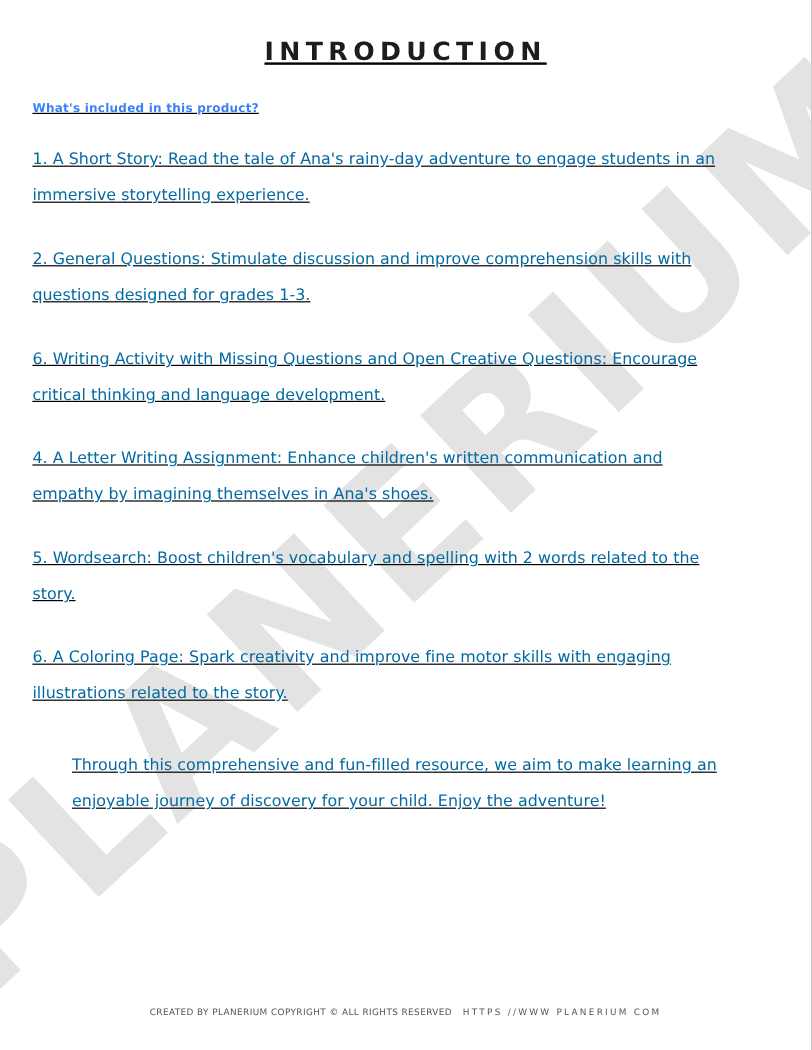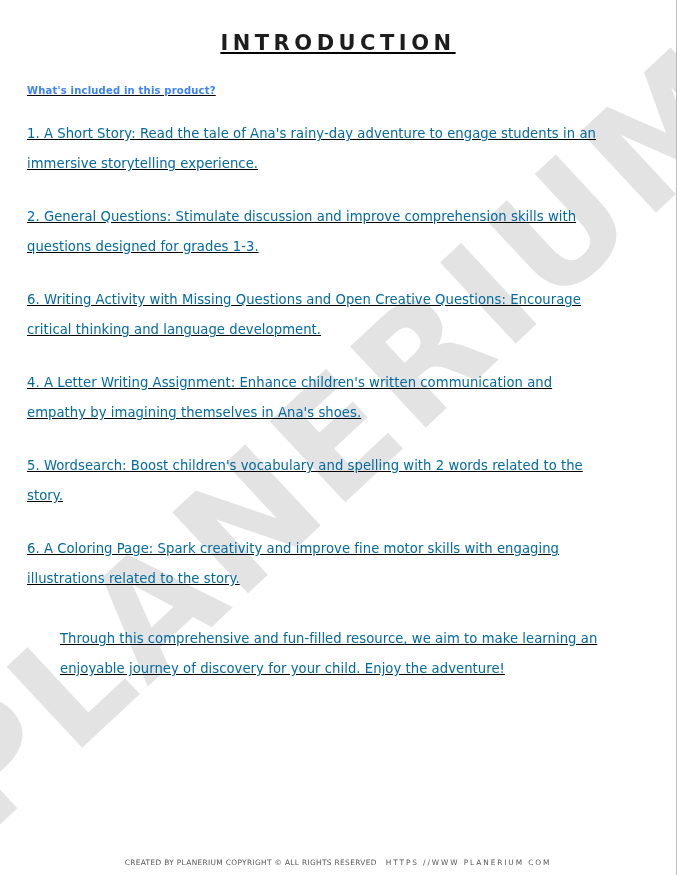--- a/index.html
+++ b/index.html
@@ -95,21 +95,21 @@
 
   #closing-para {
     padding-top: 30px;
     margin-left: 33px;
   }
 
   #footer {
     position: absolute;
     left: 0;
     right: 0;
-    bottom: 6px;
+    bottom: 24px;
     text-align: center;
     z-index: 1;
     white-space: nowrap;
   }
   .footer-seg {
     font-family: "DejaVu Sans", sans-serif;
     font-size: 7.4px;
     color: #555555;
     letter-spacing: 0.35px;
   }

